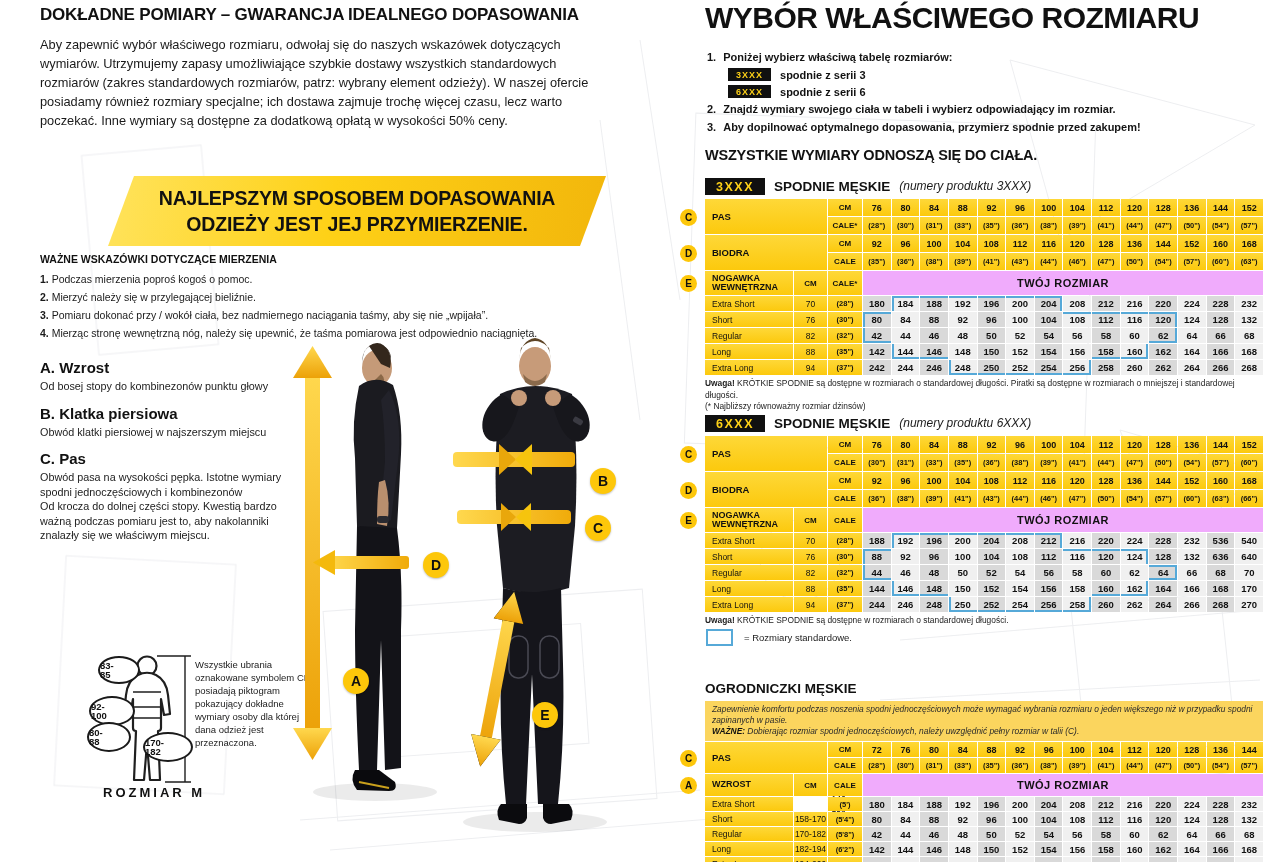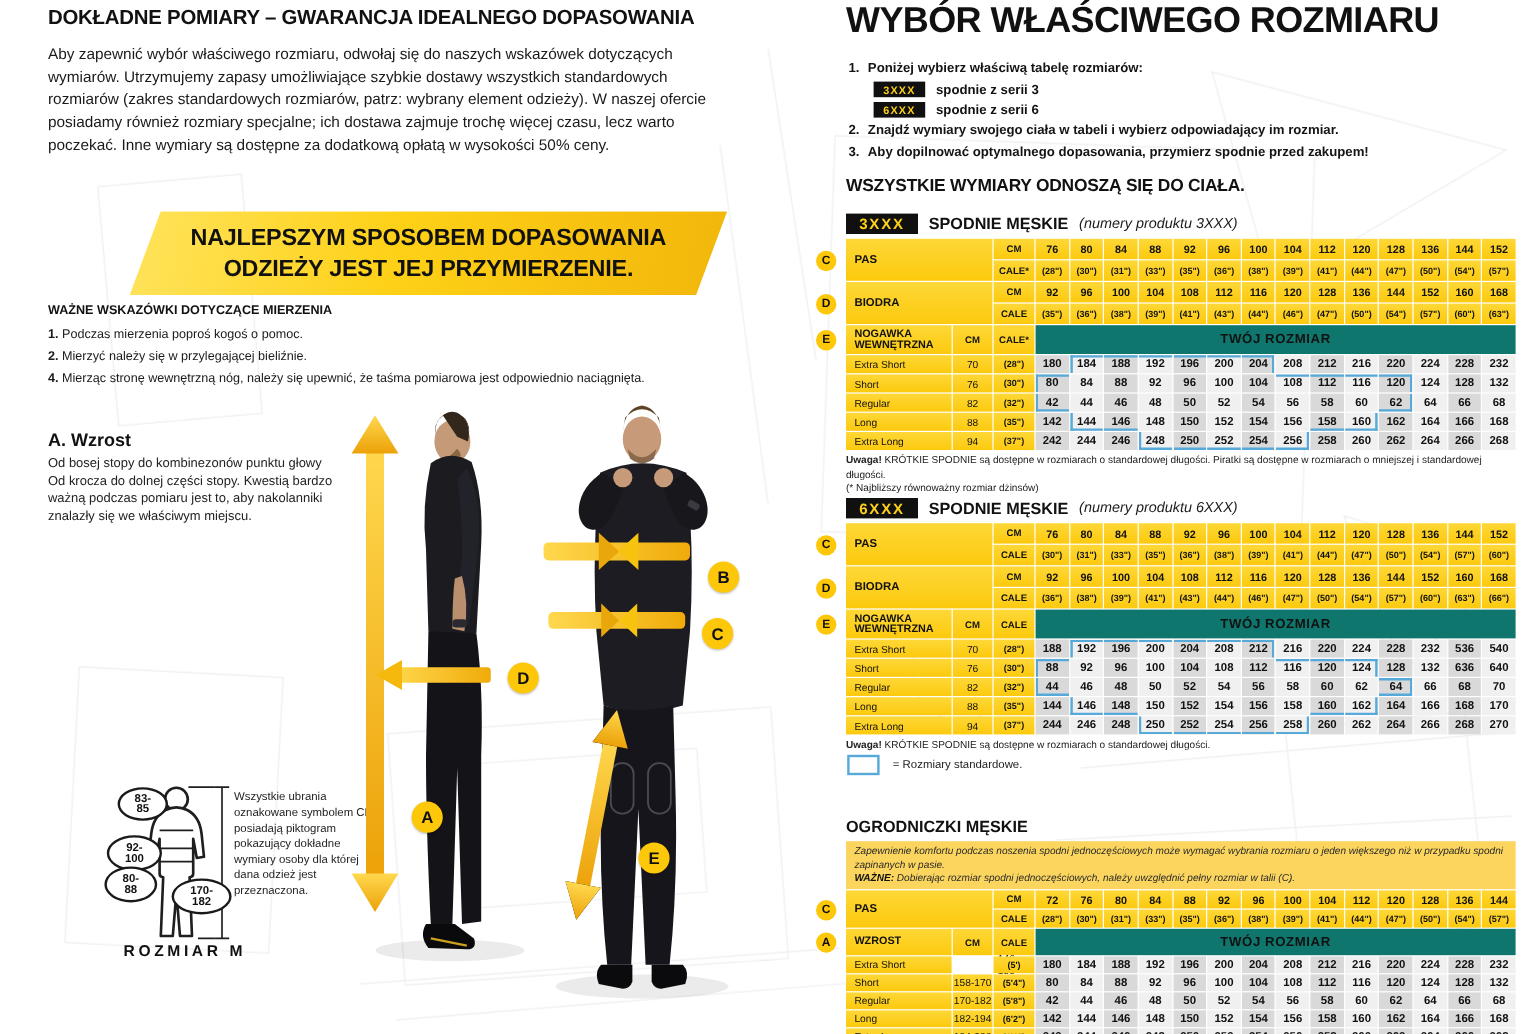--- a/index.html
+++ b/index.html
@@ -32,21 +32,21 @@
 
   
   .fig-area { position:absolute; left:285px; top:330px; width:405px; height:532px; }
   .fig-badge { position:absolute; width:26px; height:26px; border-radius:50%;
     background:#fdc70a; color:#101010; font-weight:800; font-size:14px;
     display:flex; align-items:center; justify-content:center; box-shadow:0 1px 2px rgba(0,0,0,.25); }
 
   
   .picto { position:absolute; left:45px; top:652px; width:230px; height:160px; }
   .pv { position:absolute; background:#fff; border:2px solid #1a1a1a; border-radius:50%;
-    display:flex; flex-direction:column; align-items:center; justify-content:center;
+    display:flex; flex-direction:column; align-items:flex-start; justify-content:center;
     font-size:9.5px; font-weight:800; line-height:9.5px; }
   .pv0 { left:13px; top:4px;  width:42px; height:28px; }
   .pv1 { left:4px;  top:44px; width:46px; height:30px; }
   .pv2 { left:2px;  top:70px; width:44px; height:30px; }
   .pv3 { left:58px; top:80px; width:50px; height:30px; }
   .rozmiar { position:absolute; left:18px; top:133px; font-size:13px; font-weight:800; letter-spacing:3px; }
   .ce-text { position:absolute; left:110px; top:6px; width:116px; font-size:9.5px; line-height:13px; color:#222; }
 
   
   .right-col { position:absolute; left:705px; top:0; width:558px; height:862px; }
@@ -77,21 +77,21 @@
   .mgrid.szr.c{ grid-auto-rows:14px; }
 
   .yc { background:linear-gradient(#fed838,#fcc90d); display:flex; align-items:center; justify-content:center; }
   .lab  { justify-content:flex-start; padding-left:7px; font-weight:800; font-size:9.5px; }
   .lab2 { justify-content:flex-start; padding-left:7px; font-weight:800; font-size:9px; line-height:9.5px; }
   .unit { font-weight:800; font-size:8px; }
   .cmv  { font-weight:800; font-size:9px; }
   .inv  { font-weight:700; font-size:7.5px; }
   .namec{ background:linear-gradient(#fed838,#fcc90d); font-size:8.5px; padding-left:7px; display:flex; align-items:center; }
   .szc  { display:flex; align-items:center; justify-content:center; font-weight:800; font-size:9.5px; }
-  .grayspan { background:#0f766e; grid-column:4/18; display:flex; align-items:center; justify-content:center;
+  .grayspan { background:#f0abfc; grid-column:4/18; display:flex; align-items:center; justify-content:center;
     font-weight:800; font-size:11px; letter-spacing:.5px; }
   .lbadge { position:absolute; left:-25px; top:50%; margin-top:-8px; width:17px; height:17px; border-radius:50%;
     background:#fdc70a; color:#101010; font-weight:800; font-size:10px; display:flex; align-items:center; justify-content:center; }
   .tbl-notes { margin-top:3px; }
   .tbl-note { font-size:8.4px; line-height:11.5px; color:#222; }
   .tbl-note b { font-weight:800; }
 
   .legend { position:absolute; top:629px; left:1px; display:flex; align-items:center; gap:11px; }
   .legend-box { width:27px; height:17px; border:2px solid #56a9d8; background:#fff; }
   .legend-text { font-size:9.5px; color:#222; }
@@ -126,28 +126,37 @@
     <div class="banner">
       <div>NAJLEPSZYM SPOSOBEM DOPASOWANIA</div>
       <div>ODZIEŻY JEST JEJ PRZYMIERZENIE.</div>
     </div>
 
     <div class="tips">
       <h4>WAŻNE WSKAZÓWKI DOTYCZĄCE MIERZENIA</h4>
       <div id="tips-list">
           <div class="tip"><b>1.</b><span> Podczas mierzenia poproś kogoś o pomoc.</span></div>
           <div class="tip"><b>2.</b><span> Mierzyć należy się w przylegającej bieliźnie.</span></div>
+          <div class="tip"><b>3.</b><span> Pomiaru dokonać przy / wokół ciała, bez nadmiernego naciągania taśmy, aby się nie „wpijała”.</span></div>
           <div class="tip"><b>4.</b><span> Mierząc stronę wewnętrzną nóg, należy się upewnić, że taśma pomiarowa jest odpowiednio naciągnięta.</span></div>
         </div>
     </div>
 
     <div class="measures" id="measures-list">
         <div class="measure">
           <h3>A. Wzrost</h3>
           <p>Od bosej stopy do kombinezonów punktu głowy</p>
+        </div>
+        <div class="measure">
+          <h3>B. Klatka piersiowa</h3>
+          <p>Obwód klatki piersiowej w najszerszym miejscu</p>
+        </div>
+        <div class="measure">
+          <h3>C. Pas</h3>
+          <p>Obwód pasa na wysokości pępka. Istotne wymiary spodni jednoczęściowych i kombinezonów</p>
         </div>
         <div class="measure">
           <p>Od krocza do dolnej części stopy. Kwestią bardzo ważną podczas pomiaru jest to, aby nakolanniki znalazły się we właściwym miejscu.</p>
         </div>
       </div>
 
     <div class="picto">
       <svg width="230" height="160" viewBox="0 0 230 160">
         <g stroke="#1f1f1f" stroke-width="2.2" fill="#fff" stroke-linejoin="round">
           <circle cx="62" cy="14" r="9.5"></circle>

